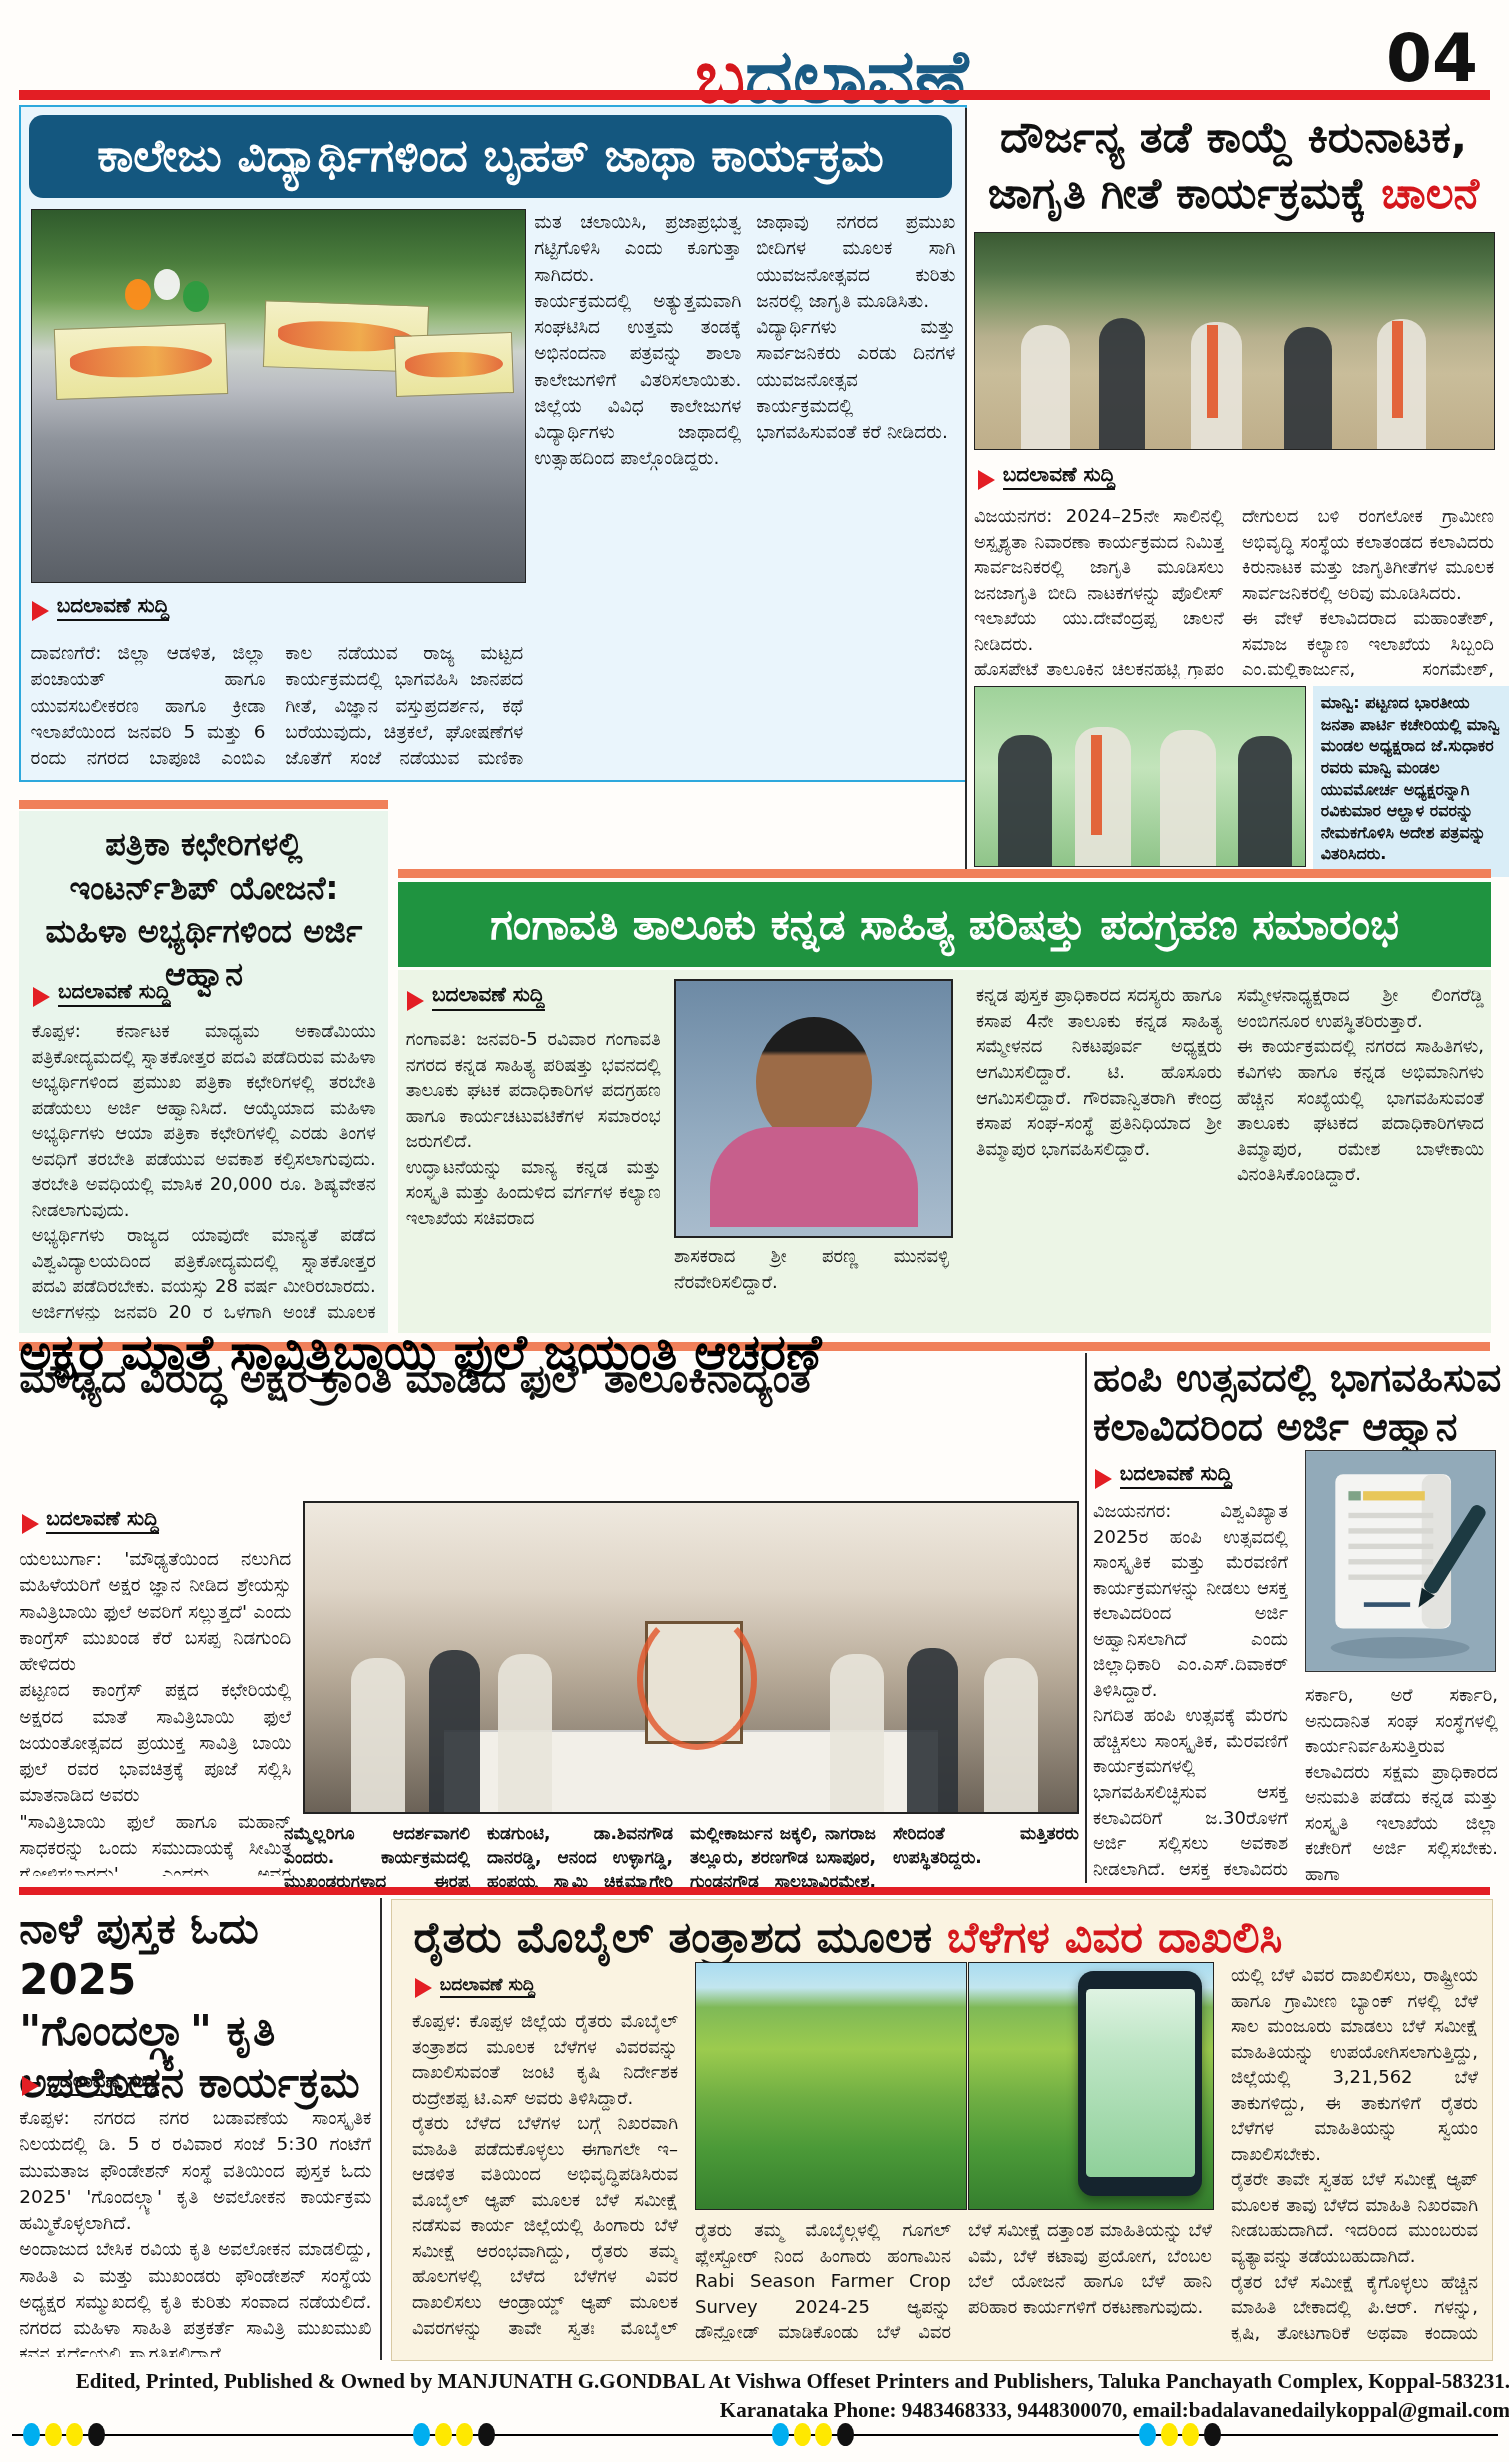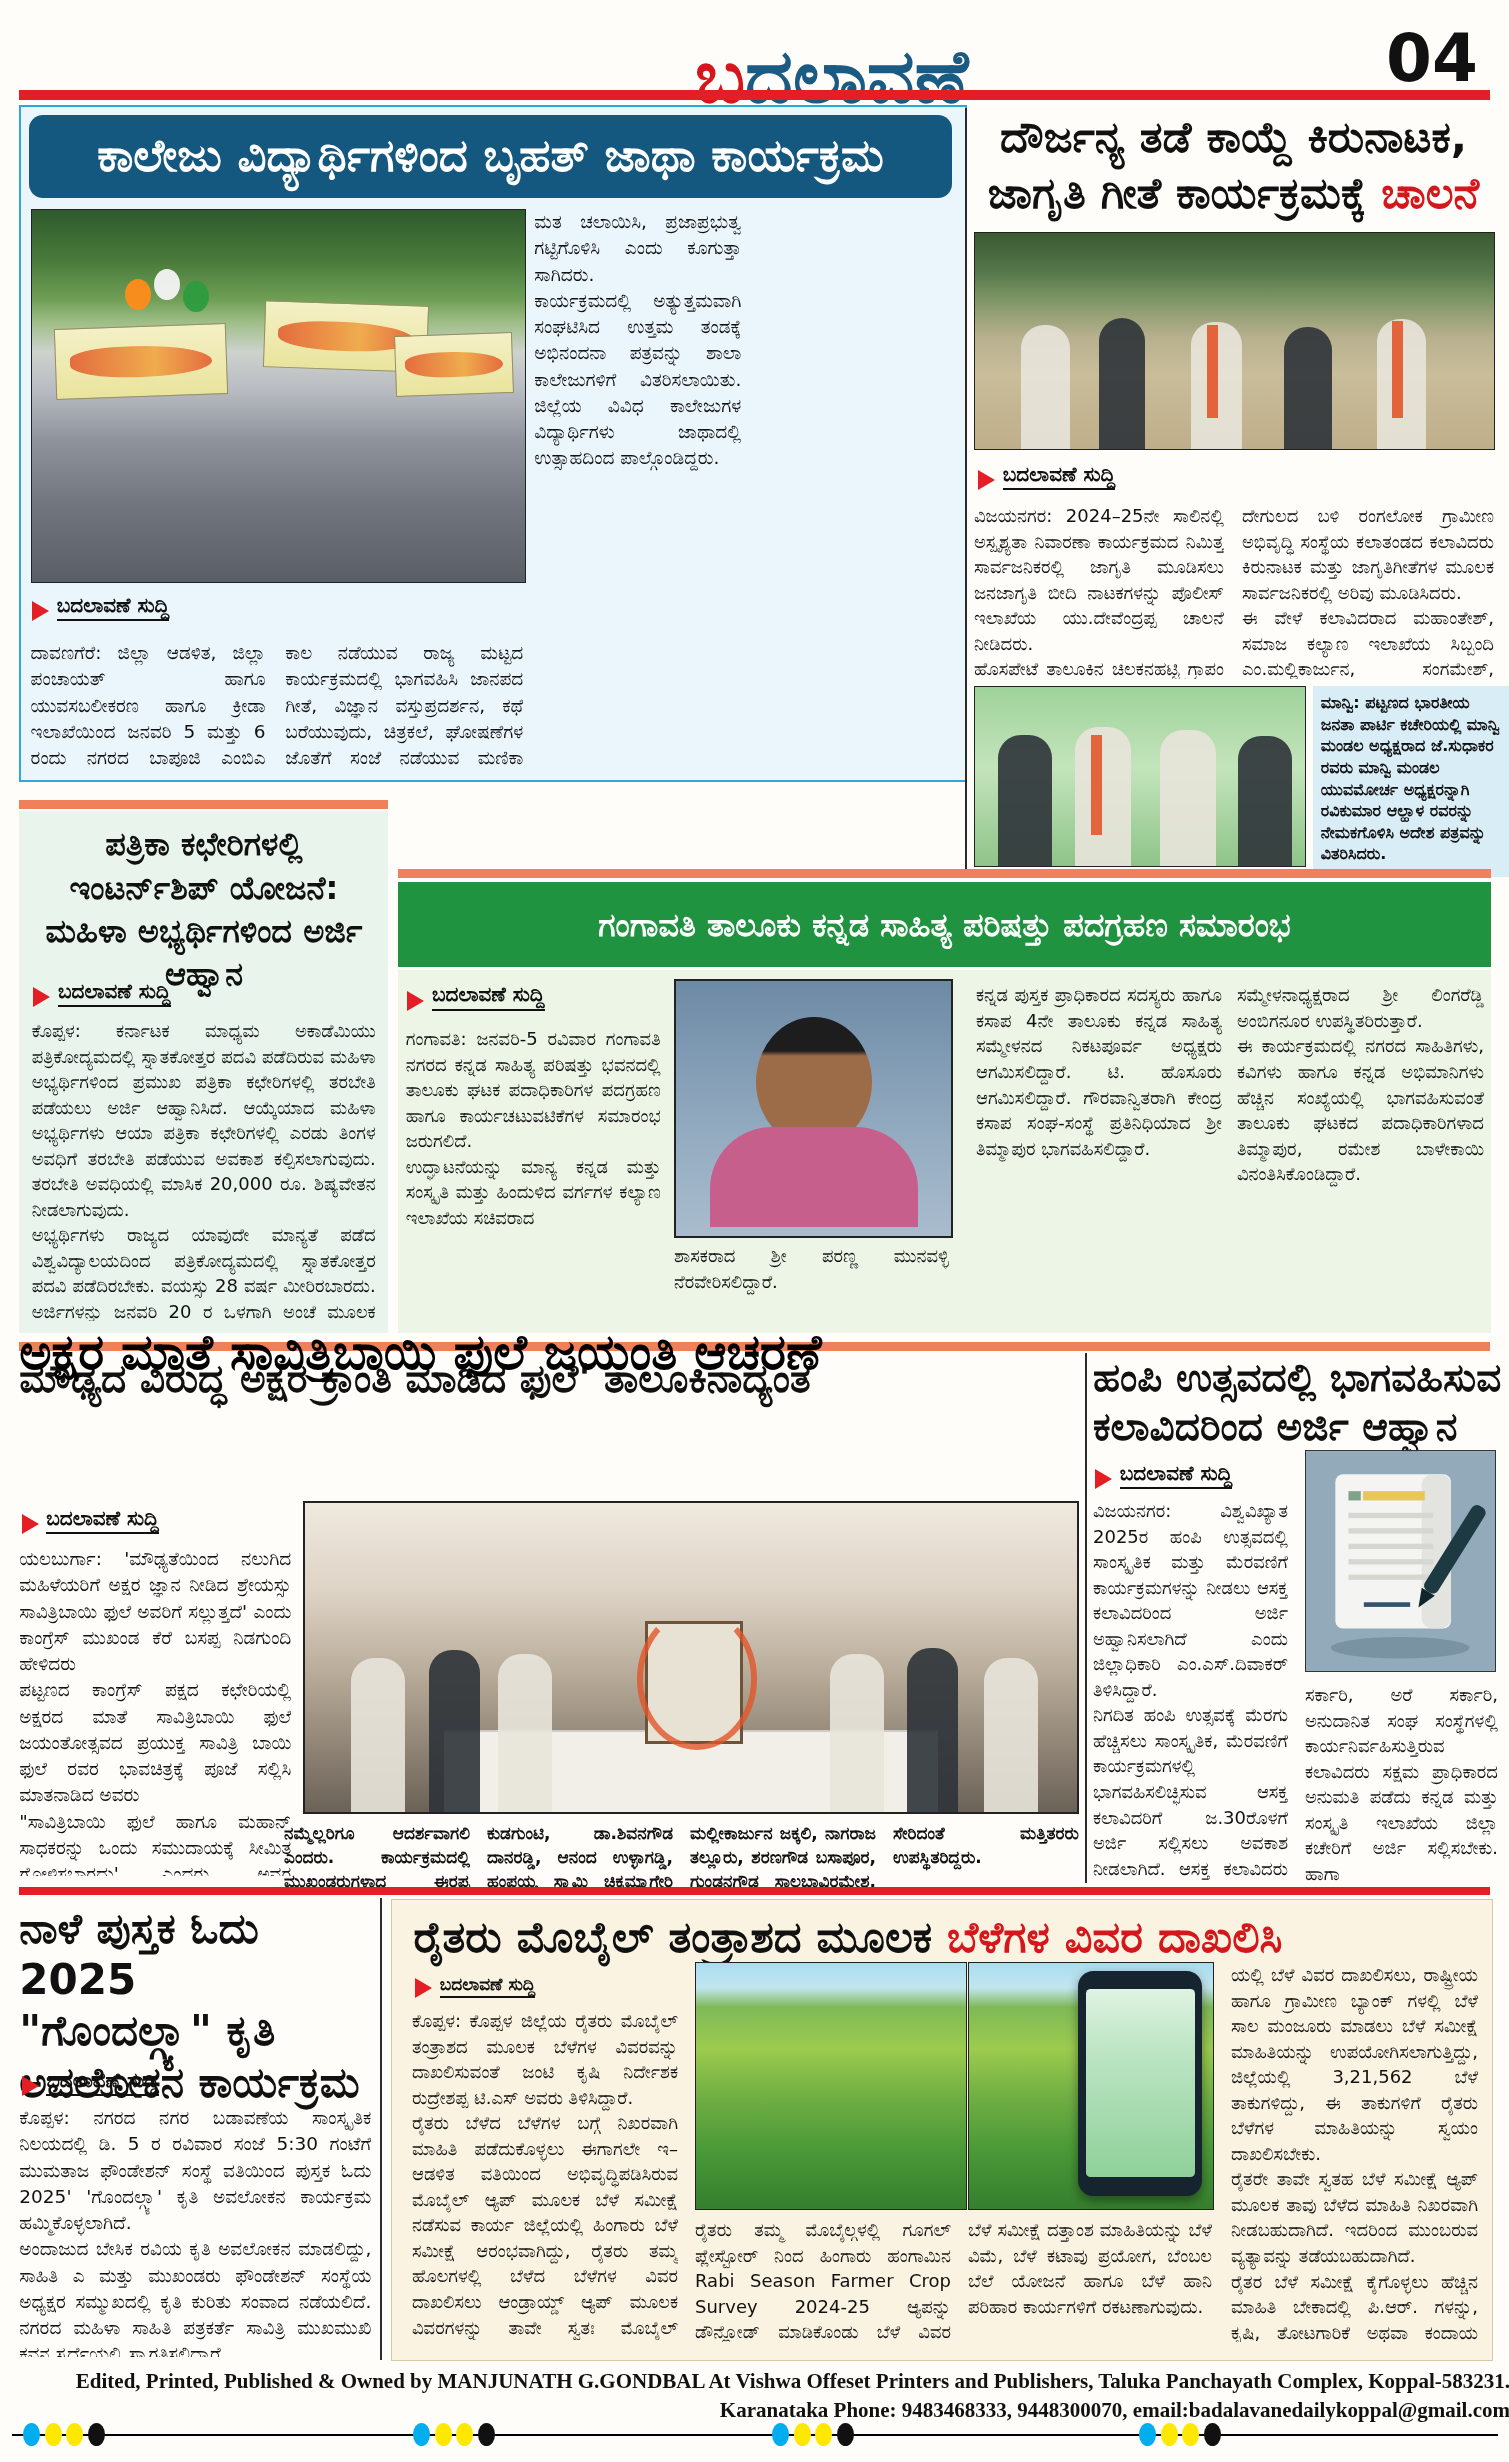--- a/index.html
+++ b/index.html
@@ -14,21 +14,21 @@
   .rule-orange{background:#f0805a;}
   .vdiv{background:#2b2b2b;width:1.5px;}
   
   .byline{display:flex;align-items:flex-end;gap:7.7px;font-weight:bold;font-size:20px;}
   .byline .tri{width:0;height:0;border-left:17px solid #e31e24;border-top:10px solid transparent;border-bottom:10px solid transparent;}
   .byline .lbl{border-bottom:2.3px solid #111;padding-bottom:2.3px;}
   
   .hbar{background:#14577f;border-radius:14px;color:#fff;display:flex;align-items:center;justify-content:center;
         font-weight:bold;font-size:45px;}
   .green-bar{background:#1f9340;color:#fff;display:flex;align-items:center;justify-content:center;
-        font-weight:bold;font-size:32px;}
+        font-weight:bold;font-size:42px;}
   .h-black{font-weight:bold;color:#111;}
   .red-txt{color:#d5171c;}
   
   .box-blue{background:#eaf5fc;border:2.3px solid #2ea8dc;}
   .box-green{background:#e9f5ec;}
   .box-palegreen{background:#ecf5e6;}
   .box-cream{background:#faf3e1;border:1.5px solid #d8c9a3;}
   .caption-box{background:#d9edf7;font-weight:bold;font-size:16px;line-height:1.35;padding:6.2px 7.7px;text-align:left;white-space:pre-line;overflow:hidden;}
   
   .ph{position:absolute;overflow:hidden;border:1.5px solid #222;}
@@ -76,20 +76,22 @@
         </div>
       <div class="banner" style="left:363px;top:124px;width:116px;height:59px;">
           <div class="art"></div>
         </div>
       <div class="balloon" style="left:93px;top:69px;width:26px;height:31px;background:#ff8c1a;"></div>
       <div class="balloon" style="left:122px;top:59px;width:26px;height:31px;background:#f4f4f4;"></div>
       <div class="balloon" style="left:151px;top:71px;width:26px;height:31px;background:#2d9b3f;"></div>
     </div>
     <div class="abs prose" style="left:513px;top:102px;width:207px;height:559px;">ಮತ ಚಲಾಯಿಸಿ, ಪ್ರಜಾಪ್ರಭುತ್ವ ಗಟ್ಟಿಗೊಳಿಸಿ ಎಂದು ಕೂಗುತ್ತಾ ಸಾಗಿದರು.
 ಕಾರ್ಯಕ್ರಮದಲ್ಲಿ ಅತ್ಯುತ್ತಮವಾಗಿ ಸಂಘಟಿಸಿದ ಉತ್ತಮ ತಂಡಕ್ಕೆ ಅಭಿನಂದನಾ ಪತ್ರವನ್ನು ಶಾಲಾ ಕಾಲೇಜುಗಳಿಗೆ ವಿತರಿಸಲಾಯಿತು. ಜಿಲ್ಲೆಯ ವಿವಿಧ ಕಾಲೇಜುಗಳ ವಿದ್ಯಾರ್ಥಿಗಳು ಜಾಥಾದಲ್ಲಿ ಉತ್ಸಾಹದಿಂದ ಪಾಲ್ಗೊಂಡಿದ್ದರು.</div>
+    <div class="abs prose" style="left:735px;top:102px;width:199px;height:559px;">ಜಾಥಾವು ನಗರದ ಪ್ರಮುಖ ಬೀದಿಗಳ ಮೂಲಕ ಸಾಗಿ ಯುವಜನೋತ್ಸವದ ಕುರಿತು ಜನರಲ್ಲಿ ಜಾಗೃತಿ ಮೂಡಿಸಿತು.
+ವಿದ್ಯಾರ್ಥಿಗಳು ಮತ್ತು ಸಾರ್ವಜನಿಕರು ಎರಡು ದಿನಗಳ ಯುವಜನೋತ್ಸವ ಕಾರ್ಯಕ್ರಮದಲ್ಲಿ ಭಾಗವಹಿಸುವಂತೆ ಕರೆ ನೀಡಿದರು.</div>
     <div class="abs byline" style="left:10.8px;top:486px;">
       <span class="tri"></span>
       <span class="lbl">ಬದಲಾವಣೆ ಸುದ್ದಿ</span>
     </div>
     <div class="abs prose" style="left:9.3px;top:533px;width:235px;height:133px;">ದಾವಣಗೆರೆ: ಜಿಲ್ಲಾ ಆಡಳಿತ, ಜಿಲ್ಲಾ ಪಂಚಾಯತ್ ಹಾಗೂ ಯುವಸಬಲೀಕರಣ ಹಾಗೂ ಕ್ರೀಡಾ ಇಲಾಖೆಯಿಂದ ಜನವರಿ 5 ಮತ್ತು 6 ರಂದು ನಗರದ ಬಾಪೂಜಿ ಎಂಬಿಎ ಮೈದಾನದಲ್ಲಿ ರಾಜ್ಯ ಮಟ್ಟದ ಯುವಜನೋತ್ಸವ ಕಾರ್ಯಕ್ರಮ ನಡೆಯಲಿದ್ದು ಇದರ ಅಂಗವಾಗಿ ಶುಕ್ರವಾರ ಗುಂಡಿ ವೃತ್ತದಿಂದ ಸಾವಿರಾರು ಕಾಲೇಜು ವಿದ್ಯಾರ್ಥಿಗಳಿಂದ ಬೃಹತ್ ಜಾಥಾ ಕಾರ್ಯಕ್ರಮ ನಡೆಯಿತು.</div>
     <div class="abs prose" style="left:264px;top:533px;width:238px;height:133px;">ಕಾಲ ನಡೆಯುವ ರಾಜ್ಯ ಮಟ್ಟದ ಕಾರ್ಯಕ್ರಮದಲ್ಲಿ ಭಾಗವಹಿಸಿ ಜಾನಪದ ಗೀತೆ, ವಿಜ್ಞಾನ ವಸ್ತುಪ್ರದರ್ಶನ, ಕಥೆ ಬರೆಯುವುದು, ಚಿತ್ರಕಲೆ, ಘೋಷಣೆಗಳ ಜೊತೆಗೆ ಸಂಜೆ ನಡೆಯುವ ಮಣಿಕಾ ಸಂಗೀತ ಕಾರ್ಯಕ್ರಮ ವೀಕ್ಷಣೆ ಮತ್ತು ಸದುಪಯೋಗ ಮಾಡಿಕೊಳ್ಳಲು ಕರೆ ನೀಡಿದರು.
 ಜಾಥಾದಲ್ಲಿ ಸುಮಾರು ಮೂರು ಸಾವಿರ ವಿದ್ಯಾರ್ಥಿಗಳು ಭಾಗವಹಿಸಿದ್ದು ವಿವಿಧ ಘೋಷಣೆಗಳನ್ನು ಕೂಗಿದರು.</div>
   </div>
 
   <div class="abs vdiv" style="left:965px;top:108px;height:763px;"></div>

